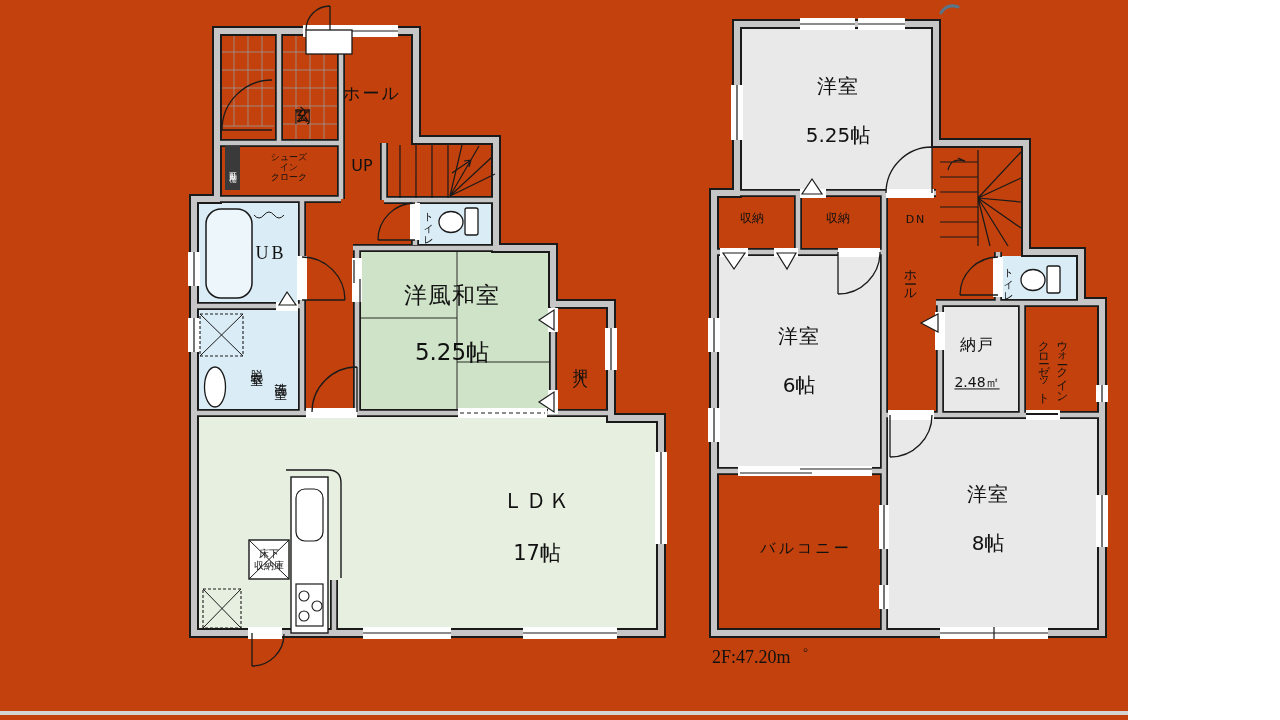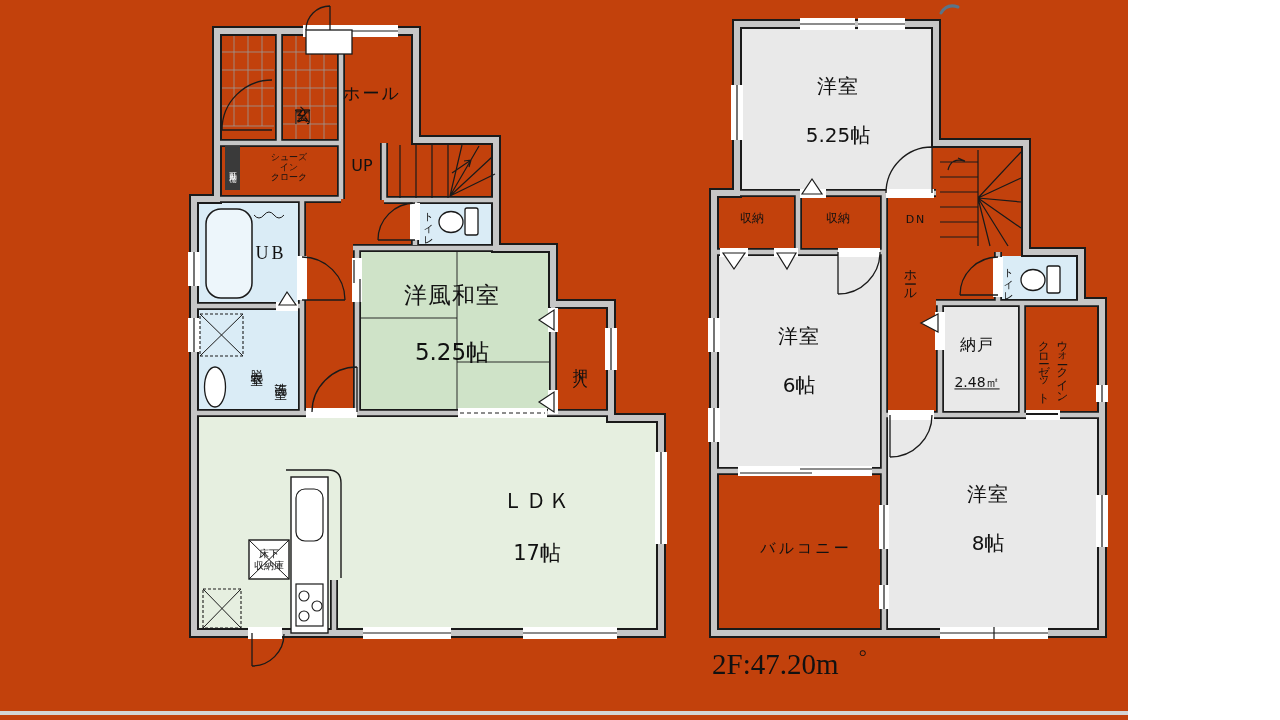--- a/index.html
+++ b/index.html
@@ -239,14 +239,14 @@
     <div class="nm">納戸</div>
     <div class="sz" style="font-size:14px;text-decoration:underline;">2.48㎡</div>
   </div>
   <div class="lbl vt" style="left:1053px;top:365px;font-size:11.5px;line-height:1.6;">ウォークイン
 クローゼット</div>
   <div class="lbl" style="left:806px;top:548px;font-size:15px;letter-spacing:3px;">バルコニー</div>
   <div class="lbl two" style="left:988px;top:519px;font-size:20px;">
     <div class="nm">洋室</div>
     <div class="sz">8帖</div>
   </div>
-  <div class="lbl serif" style="left:712px;top:647px;font-size:29px;">2F:47.20m゜</div>
+  <div class="lbl serif" style="left:712px;top:647px;font-size:18px;">2F:47.20m゜</div>
 </div>
 
 </body></html>

